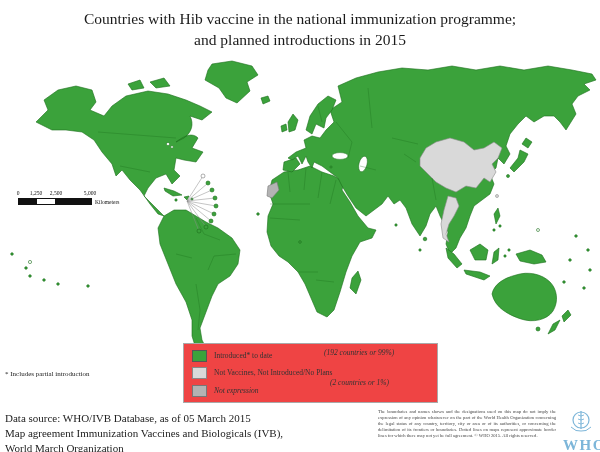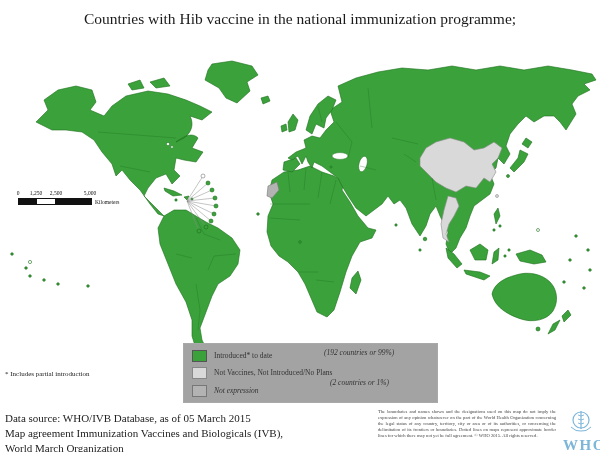--- a/index.html
+++ b/index.html
@@ -14,21 +14,21 @@
   .scalebar .num{position:absolute;top:0;transform:translateX(-50%);}
   .sb-bar{position:absolute;top:8px;left:18px;width:72px;height:5px;border:1px solid #111;
           display:flex;}
   .sb-seg{height:100%;}
   .sb-unit{position:absolute;top:9px;left:95px;}
 
   .footnote{position:absolute;top:370px;left:5px;font-size:7px;color:#222;}
 
   
   .legend{position:absolute;left:183px;top:343px;width:253px;height:58px;
-          border:1px solid #a9a9a9;background:#a3a3a3;font-size:7.5px;color:#333;}
+          border:1px solid #a9a9a9;background:#ef4444;font-size:7.5px;color:#333;}
   .legend .swatch{position:absolute;left:8px;width:13px;height:10px;border:1px solid #555;}
   .lg-label{position:absolute;left:30px;white-space:nowrap;}
   .lg-note{position:absolute;font-style:italic;white-space:nowrap;}
 
   
   .source{position:absolute;left:5px;top:411px;font-size:11px;line-height:1.35;color:#222;}
   .disclaimer{position:absolute;left:378px;top:409px;width:178px;font-size:4.6px;
               line-height:1.3;text-align:justify;color:#444;}
   .who-logo{position:absolute;left:563px;top:407px;width:36px;text-align:center;}
   .who-logo .who-text{font-size:15px;font-weight:bold;letter-spacing:1.5px;color:var(--who-blue);}
@@ -40,20 +40,21 @@
   .map-sea{fill:#ffffff;stroke:var(--map-green-border);stroke-width:0.5;}
   .callout-line{stroke:#8a8a8a;stroke-width:0.5;}
 </style>
 </head>
 <body>
 
 <div class="slide">
 
   <div class="title">
     <div>Countries with Hib vaccine in the national immunization programme;</div>
+    <div>and planned introductions in 2015</div>
   </div>
 
   <svg class="map-svg" width="600" height="292" viewBox="0 0 600 292">
 
     <path class="map-land" d="M212,6 L232,3 L252,8 L258,17 L247,24 L250,33 L237,45 L226,40 L219,30 L205,22 L208,12 Z"></path>
 
     <path class="map-land" d="M261,40 L268,38 L270,43 L263,46 Z"></path>
 
     <path class="map-land" d="M150,24 L164,20 L170,28 L156,30 Z"></path>
     <path class="map-land" d="M128,26 L140,22 L144,30 L132,32 Z"></path>

